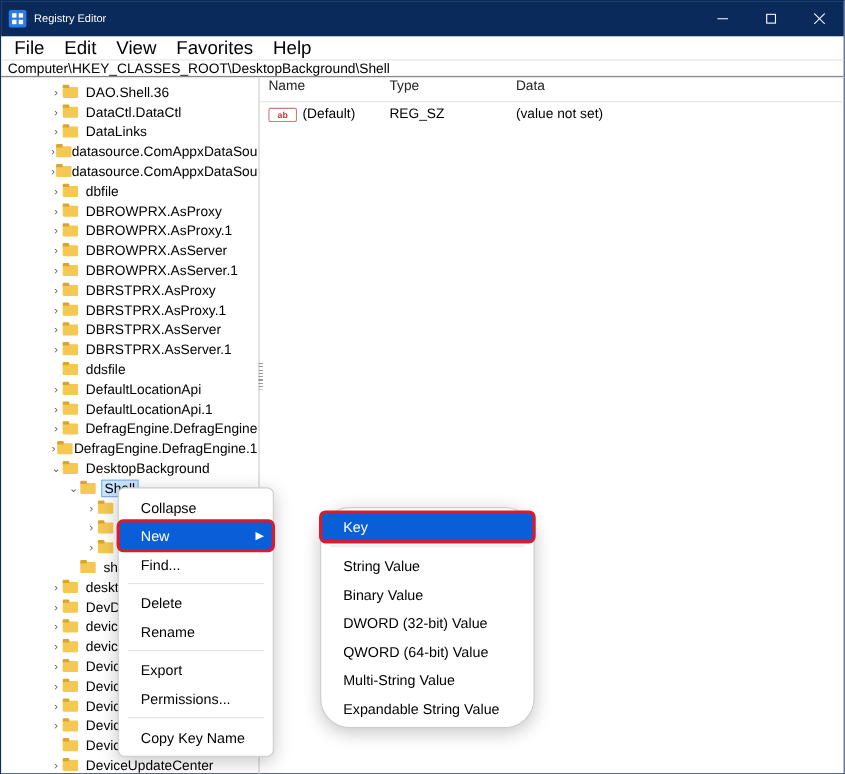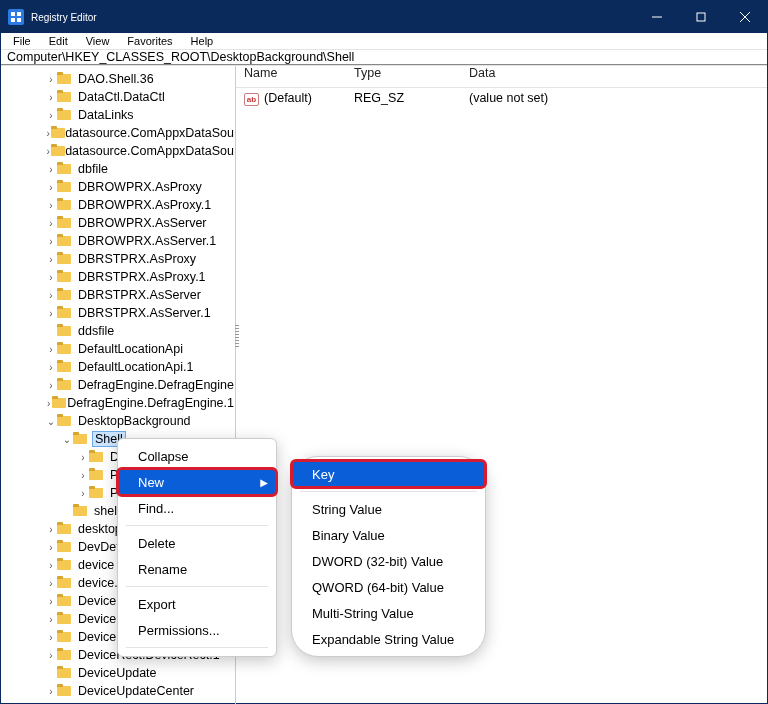--- a/index.html
+++ b/index.html
@@ -8,21 +8,21 @@
 .window { width: 768px; height: 704px; border: 1px solid #0a2a5c; display: flex; flex-direction: column; background: #fff; }
 
 .titlebar { height: 32px; background: #0a2a5c; color: #fff; display: flex; align-items: center; font-size: 10px; }
 .titlebar .icon { width: 16px; height: 16px; background: #2c7be5; margin: 0 7px; border-radius: 2px; position: relative; }
 .titlebar .icon::after{content:"";position:absolute;left:3px;top:3px;width:4px;height:4px;background:#fff;box-shadow:6px 0 #fff,0 6px #fff,6px 6px #fff;}
 .titlebar .title { flex: 1; }
 .winbtns { display: flex; }
 .winbtn { width: 44px; height: 32px; display: flex; align-items: center; justify-content: center; }
 .winbtn svg { width: 10px; height: 10px; stroke: #fff; stroke-width: 1; fill: none; }
 
-.menubar { height: 22px; display: flex; align-items: center; padding: 0 4px; border-bottom: 1px solid #e4e4e4; font-size: 11px; gap: 2px; }
+.menubar { height: 22px; display: flex; align-items: center; padding: 0 4px; border-bottom: 1px solid #e4e4e4; font-size: 17px; gap: 2px; }
 .menuitem { padding: 2px 8px; cursor: default; }
 
 .addrbar { height: 22px; border-bottom: 1px solid #888; display:flex; align-items:center; padding:0 6px; font-size: 12.5px; }
 
 .body { flex:1; display:flex; overflow:hidden; border-top:1px solid #e4e4e4; }
 
 .tree { width: 235px; border-right:1px solid #ccc; overflow:hidden; font-size:12.5px; padding-top:4px; position:relative; }
 .tree-inner { position:relative; }
 .node { display:flex; align-items:center; height:18px; white-space:nowrap; position:relative; }
 .node .tw { width:12px; display:flex; align-items:center; justify-content:center; color:#5a5a5a; font-size:10px; }
@@ -33,21 +33,21 @@
 .lbl { padding:0 1px; }
 
 .splitter-grip{position:absolute;left:234px;top:260px;width:4px;height:24px;background:repeating-linear-gradient(#999,#999 1px,transparent 1px,transparent 3px);}
 
 .list { flex:1; display:flex; flex-direction:column; font-size:12.5px; }
 .list-h { display:flex; height:22px; align-items:flex-start; border-bottom:1px solid #e4e4e4; }
 .list-h .col { padding-left:8px; color:#222; }
 .list-row { display:flex; height:20px; align-items:center; }
 .list-row .col { padding-left:8px; }
 .c1{width:110px;} .c2{width:115px;} .c3{flex:1;}
-.abicon{width:15px;height:13px;border:1px solid #c97d7d;border-radius:2px;display:inline-flex;align-items:center;justify-content:center;font-size:8px;font-weight:bold;color:#c73a3a;margin-right:5px;background:#fff;}
+.abicon{width:26px;height:13px;border:1px solid #c97d7d;border-radius:2px;display:inline-flex;align-items:center;justify-content:center;font-size:8px;font-weight:bold;color:#c73a3a;margin-right:5px;background:#fff;}
 
 .ctxmenu { position:absolute; background:#fff; border:1px solid #ccc; border-radius:6px; box-shadow:0 4px 16px rgba(0,0,0,.22); padding:4px 0; font-size:13px; z-index:10; }
 .ctxitem { height:26px; display:flex; align-items:center; padding:0 20px 0 20px; cursor:default; position:relative; min-width:130px;}
 .ctxitem.hl { background:#0a5fd8; color:#fff; }
 .ctxitem.hl-frame{ outline:3px solid #d81b2f; outline-offset:-1px; border-radius:4px;}
 .ctxitem .arrow { position:absolute; right:8px; font-size:10px; }
 .ctxsep { height:1px; margin:4px 8px; background:#e3e3e3; }
 
 .submenu { min-width:195px;border-radius:27px; }
 .submenu .ctxitem{padding-right:28px;}
@@ -283,31 +283,32 @@
         </div>
         <div class="list-row">
           <div class="col c1"><span class="abicon">ab</span><span>(Default)</span></div>
           <div class="col c2">REG_SZ</div>
           <div class="col c3">(value not set)</div>
         </div>
       </div>
     </div>
     <div class="splitter-grip"></div>
 
-    <div class="ctxmenu" id="ctx1" style="left:116px; top:373px; width:160px;">
+    <div class="ctxmenu" id="ctx1" style="left:106px; top:373px; width:142px;">
         <div class="ctxitem">Collapse</div>
         <div class="ctxitem hl hl-frame">New<span class="arrow">▶</span></div>
         <div class="ctxitem">Find...</div>
         <div class="ctxsep"></div>
         <div class="ctxitem">Delete</div>
         <div class="ctxitem">Rename</div>
         <div class="ctxsep"></div>
         <div class="ctxitem">Export</div>
         <div class="ctxitem">Permissions...</div>
         <div class="ctxsep"></div>
+        <div class="ctxitem">Copy Key Name</div>
       </div>
     <div class="ctxmenu submenu" id="ctx2" style="left:290px; top:391px;">
         <div class="ctxitem hl hl-frame">Key</div>
         <div class="ctxsep"></div>
         <div class="ctxitem">String Value</div>
         <div class="ctxitem">Binary Value</div>
         <div class="ctxitem">DWORD (32-bit) Value</div>
         <div class="ctxitem">QWORD (64-bit) Value</div>
         <div class="ctxitem">Multi-String Value</div>
         <div class="ctxitem">Expandable String Value</div>

